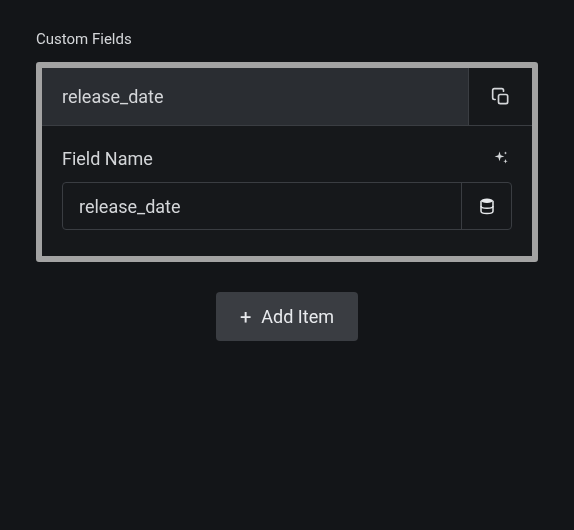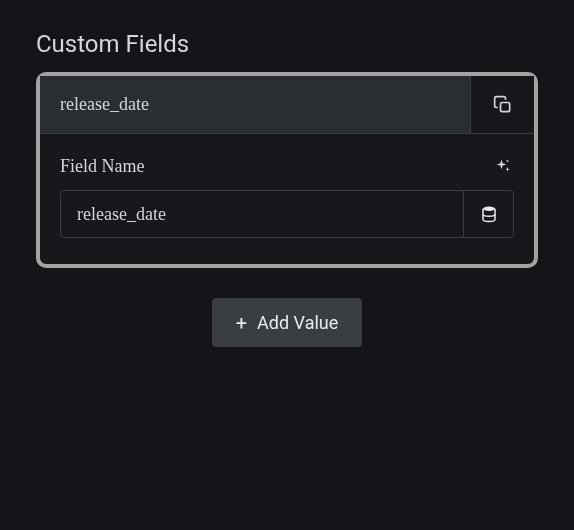--- a/index.html
+++ b/index.html
@@ -9,30 +9,29 @@
     }
     body {
       background: #131518;
       font-family: -apple-system, BlinkMacSystemFont, "Segoe UI", Roboto, sans-serif;
       color: #d4d6d9;
       width: 574px;
       height: 530px;
       padding: 30px 36px;
     }
     .section-title {
-      font-size: 24px;
+      font-size: 15px;
       font-weight: 400;
       color: #d4d6d9;
       margin-bottom: 14px;
     }
     .panel {
-      border: 4px solid #a3a3a3;
-      border-radius: 10px;
+      border: 6px solid #a3a3a3;
+      border-radius: 3px;
       background: #16181b;
-      font-family: Liberation Serif, serif;
     }
     .panel-header {
       display: flex;
       align-items: stretch;
       border-bottom: 1px solid #3a3d42;
       background: #2a2d32;
     }
     .panel-header-title {
       flex: 1;
       padding: 18px 20px;
@@ -170,16 +169,16 @@
         </div>
       </div>
 
 
     </div>
   </div>
 
   <div class="add-item-row">
     <button class="add-item-btn">
       <span class="plus-icon">+</span>
-      <span>Add Value</span>
+      <span>Add Item</span>
     </button>
   </div>
 </div>
 
 </body></html>

